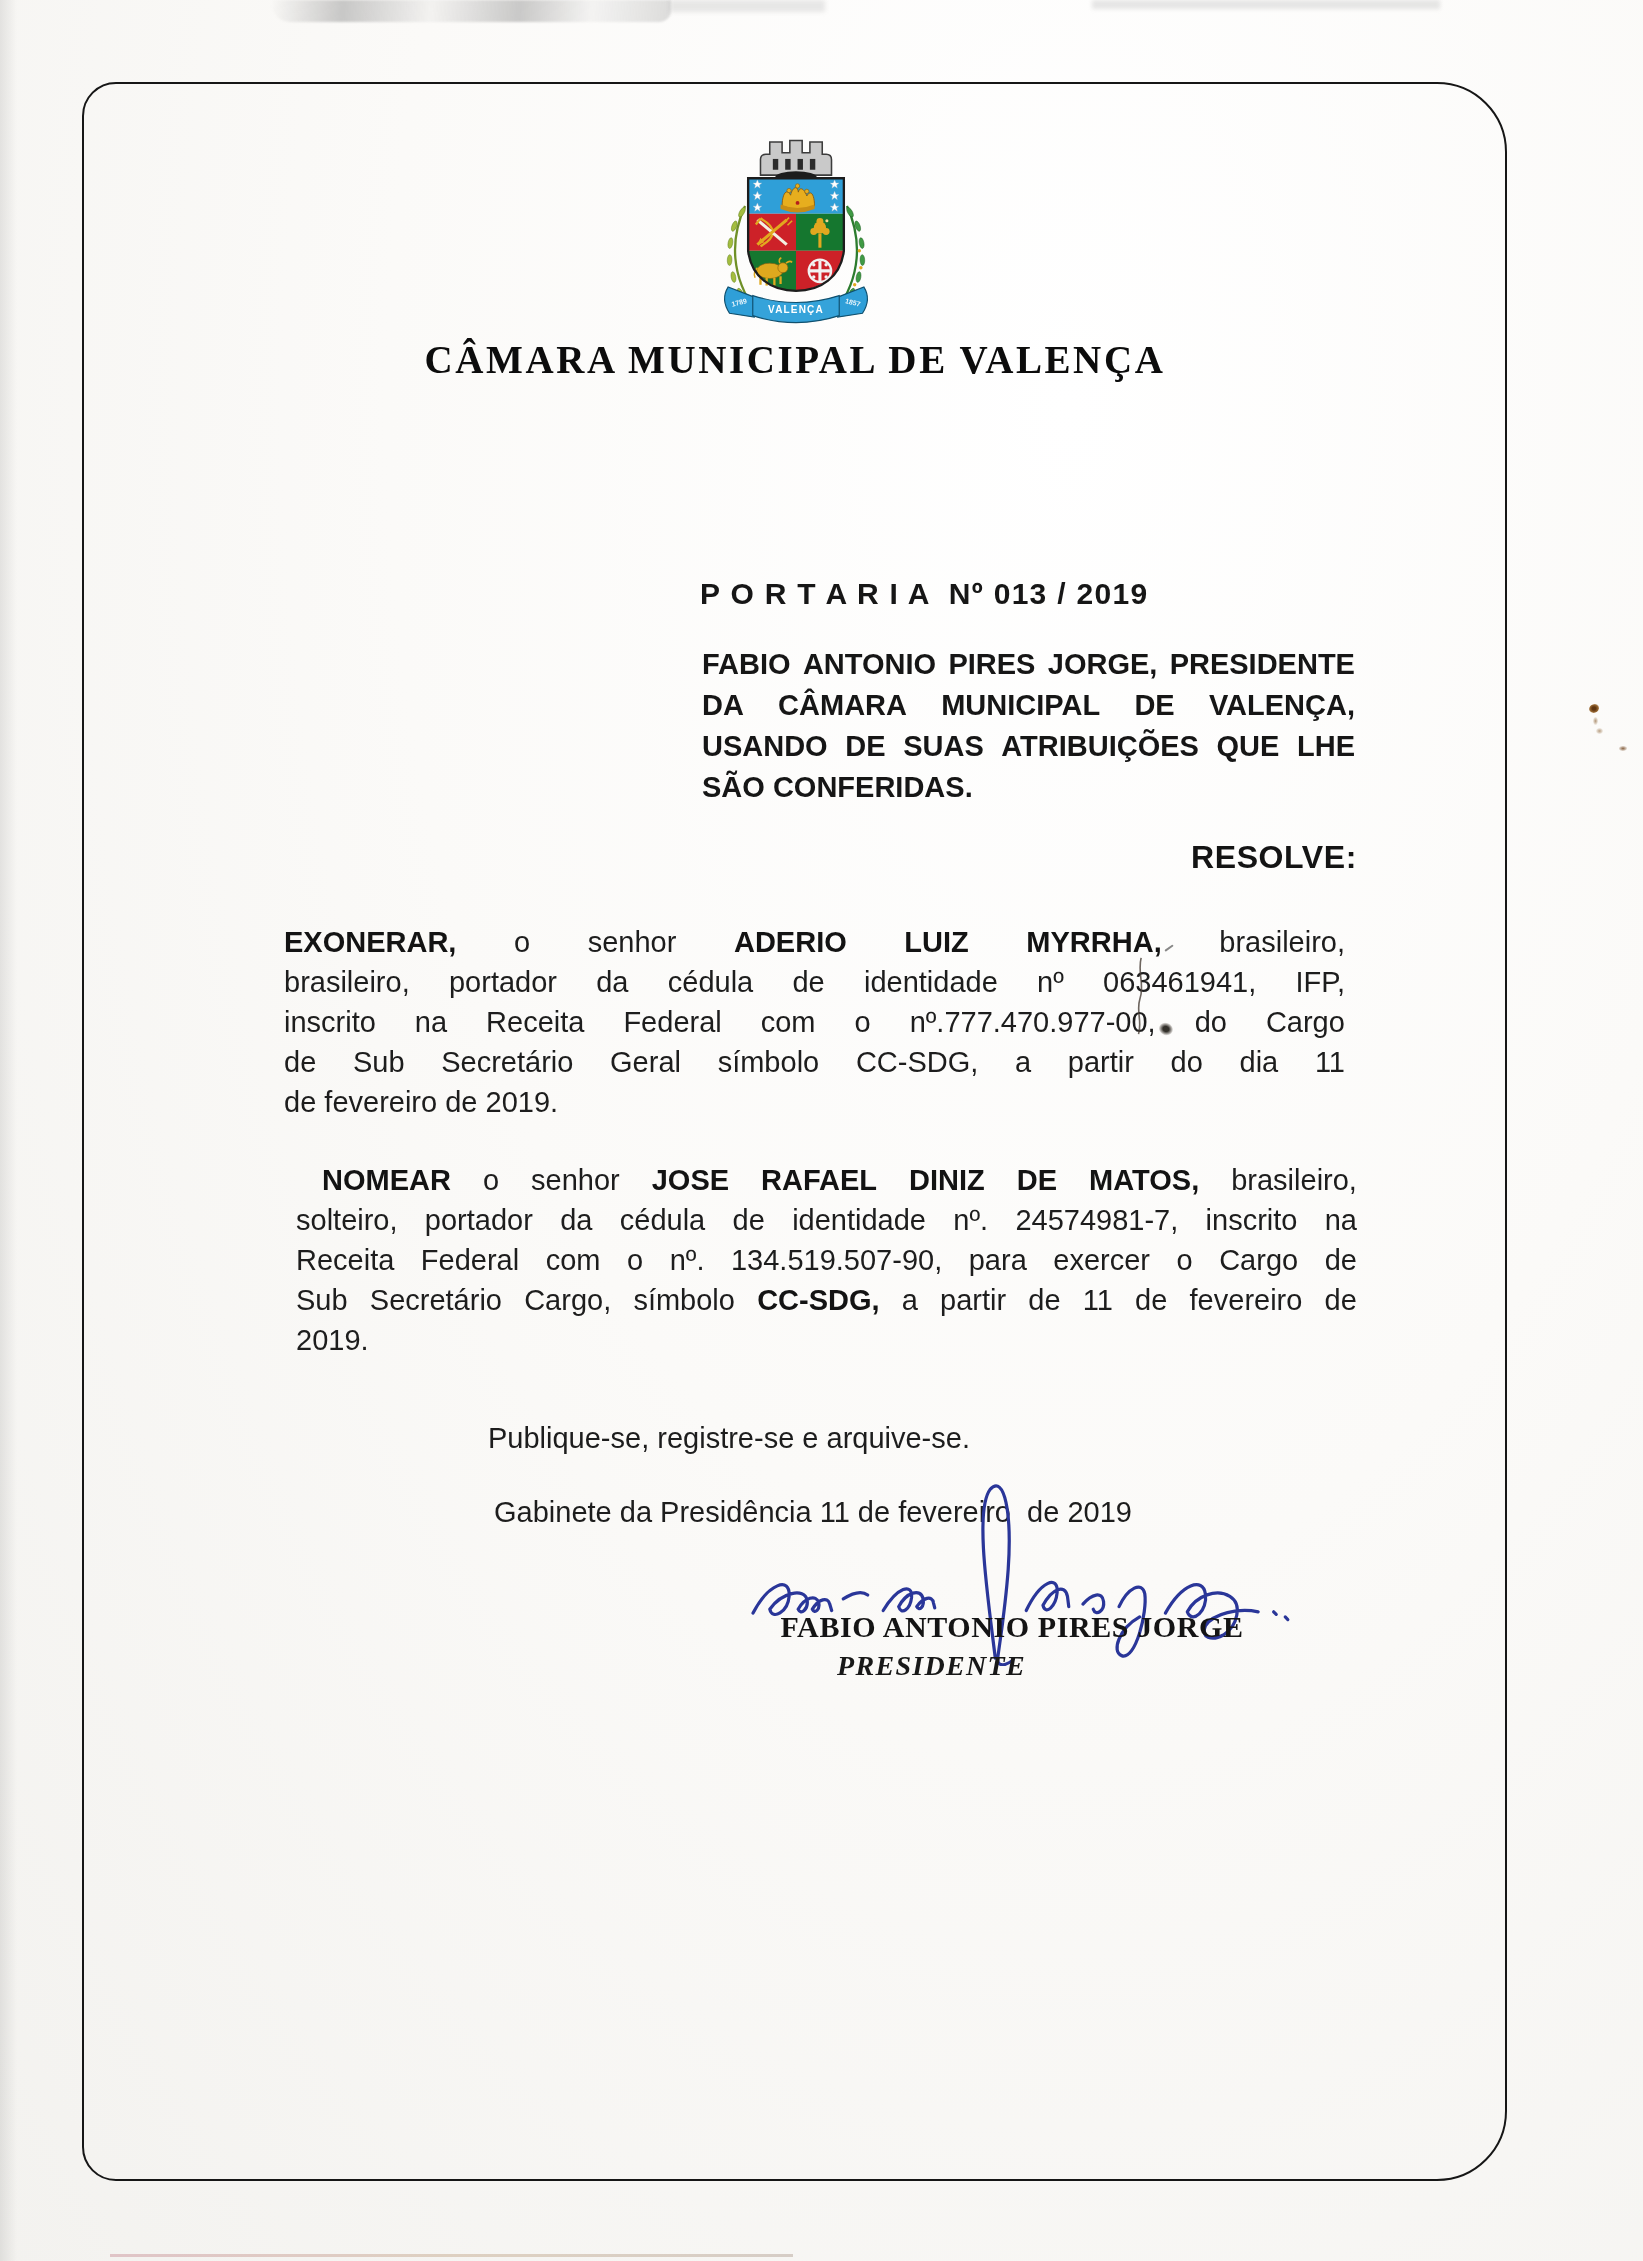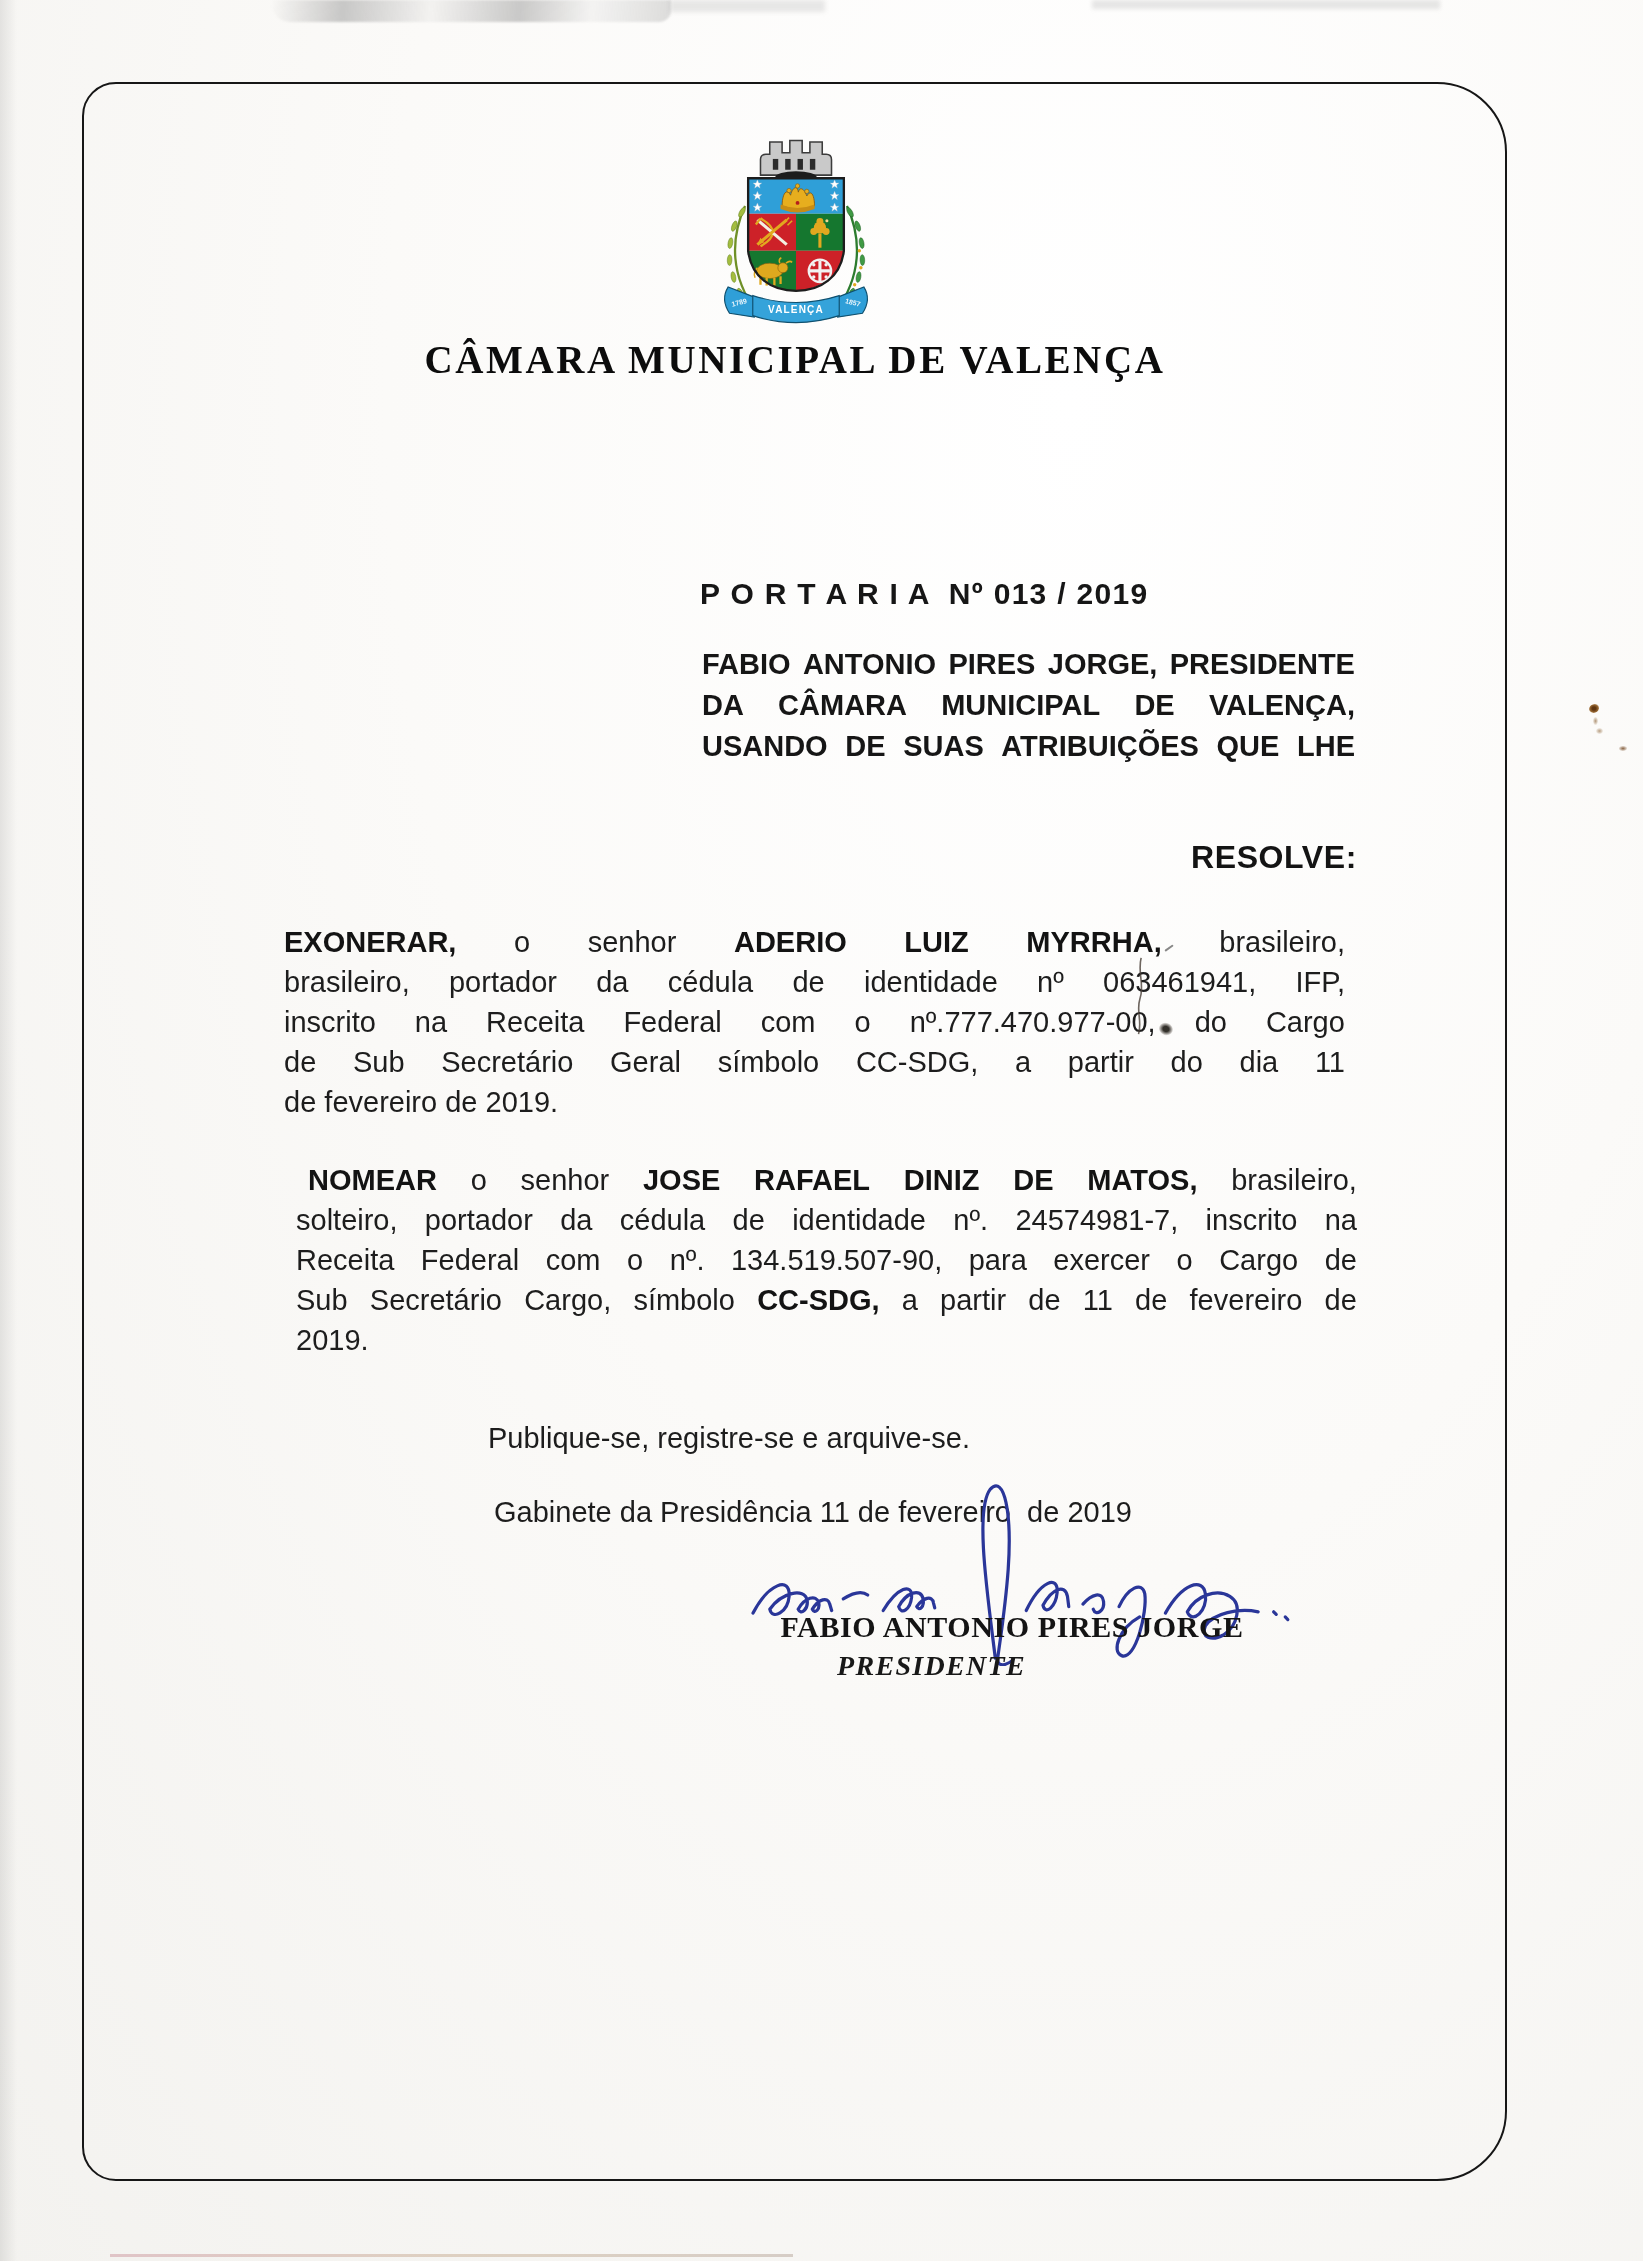--- a/index.html
+++ b/index.html
@@ -172,31 +172,32 @@
     </g>
   </svg>
 
   <div class="abs title">CÂMARA MUNICIPAL DE VALENÇA</div>
 
   <div class="abs heading">P O R T A R I A  Nº 013 / 2019</div>
   <div class="abs para preamble">
       <div class="line just"><span>FABIO</span><span>ANTONIO</span><span>PIRES</span><span>JORGE,</span><span>PRESIDENTE</span></div>
       <div class="line just"><span>DA</span><span>CÂMARA</span><span>MUNICIPAL</span><span>DE</span><span>VALENÇA,</span></div>
       <div class="line just"><span>USANDO</span><span>DE</span><span>SUAS</span><span>ATRIBUIÇÕES</span><span>QUE</span><span>LHE</span></div>
+      <div class="line"><span>SÃO</span><span> CONFERIDAS.</span></div>
     </div>
   <div class="abs resolve">RESOLVE:</div>
   <div class="abs para exonerar">
       <div class="line just"><span class="b">EXONERAR,</span><span>o</span><span>senhor</span><span class="b">ADERIO</span><span class="b">LUIZ</span><span class="b">MYRRHA,</span><span>brasileiro,</span></div>
       <div class="line just"><span>brasileiro,</span><span>portador</span><span>da</span><span>cédula</span><span>de</span><span>identidade</span><span>nº</span><span>063461941,</span><span>IFP,</span></div>
       <div class="line just"><span>inscrito</span><span>na</span><span>Receita</span><span>Federal</span><span>com</span><span>o</span><span>nº.777.470.977-00,</span><span>do</span><span>Cargo</span></div>
       <div class="line just"><span>de</span><span>Sub</span><span>Secretário</span><span>Geral</span><span>símbolo</span><span>CC-SDG,</span><span>a</span><span>partir</span><span>do</span><span>dia</span><span>11</span></div>
       <div class="line"><span>de</span><span> fevereiro</span><span> de</span><span> 2019.</span></div>
     </div>
   <div class="abs para nomear">
-      <div class="line just" style="margin-left: 12px;"><span class="b">NOMEAR</span><span>o</span><span>senhor</span><span class="b">JOSE</span><span class="b">RAFAEL</span><span class="b">DINIZ</span><span class="b">DE</span><span class="b">MATOS,</span><span>brasileiro,</span></div>
+      <div class="line just" style="margin-left: 26px;"><span class="b">NOMEAR</span><span>o</span><span>senhor</span><span class="b">JOSE</span><span class="b">RAFAEL</span><span class="b">DINIZ</span><span class="b">DE</span><span class="b">MATOS,</span><span>brasileiro,</span></div>
       <div class="line just"><span>solteiro,</span><span>portador</span><span>da</span><span>cédula</span><span>de</span><span>identidade</span><span>nº.</span><span>24574981-7,</span><span>inscrito</span><span>na</span></div>
       <div class="line just"><span>Receita</span><span>Federal</span><span>com</span><span>o</span><span>nº.</span><span>134.519.507-90,</span><span>para</span><span>exercer</span><span>o</span><span>Cargo</span><span>de</span></div>
       <div class="line just"><span>Sub</span><span>Secretário</span><span>Cargo,</span><span>símbolo</span><span class="b">CC-SDG,</span><span>a</span><span>partir</span><span>de</span><span>11</span><span>de</span><span>fevereiro</span><span>de</span></div>
       <div class="line"><span>2019.</span></div>
     </div>
   <div class="abs publish">Publique-se, registre-se e arquive-se.</div>
   <div class="abs cabinet">Gabinete da Presidência 11 de fevereiro  de 2019</div>
 
   <svg class="abs sig" viewBox="0 0 880 290">
     <g fill="none" stroke="#2a3699" stroke-width="5" stroke-linecap="round" stroke-linejoin="round">

